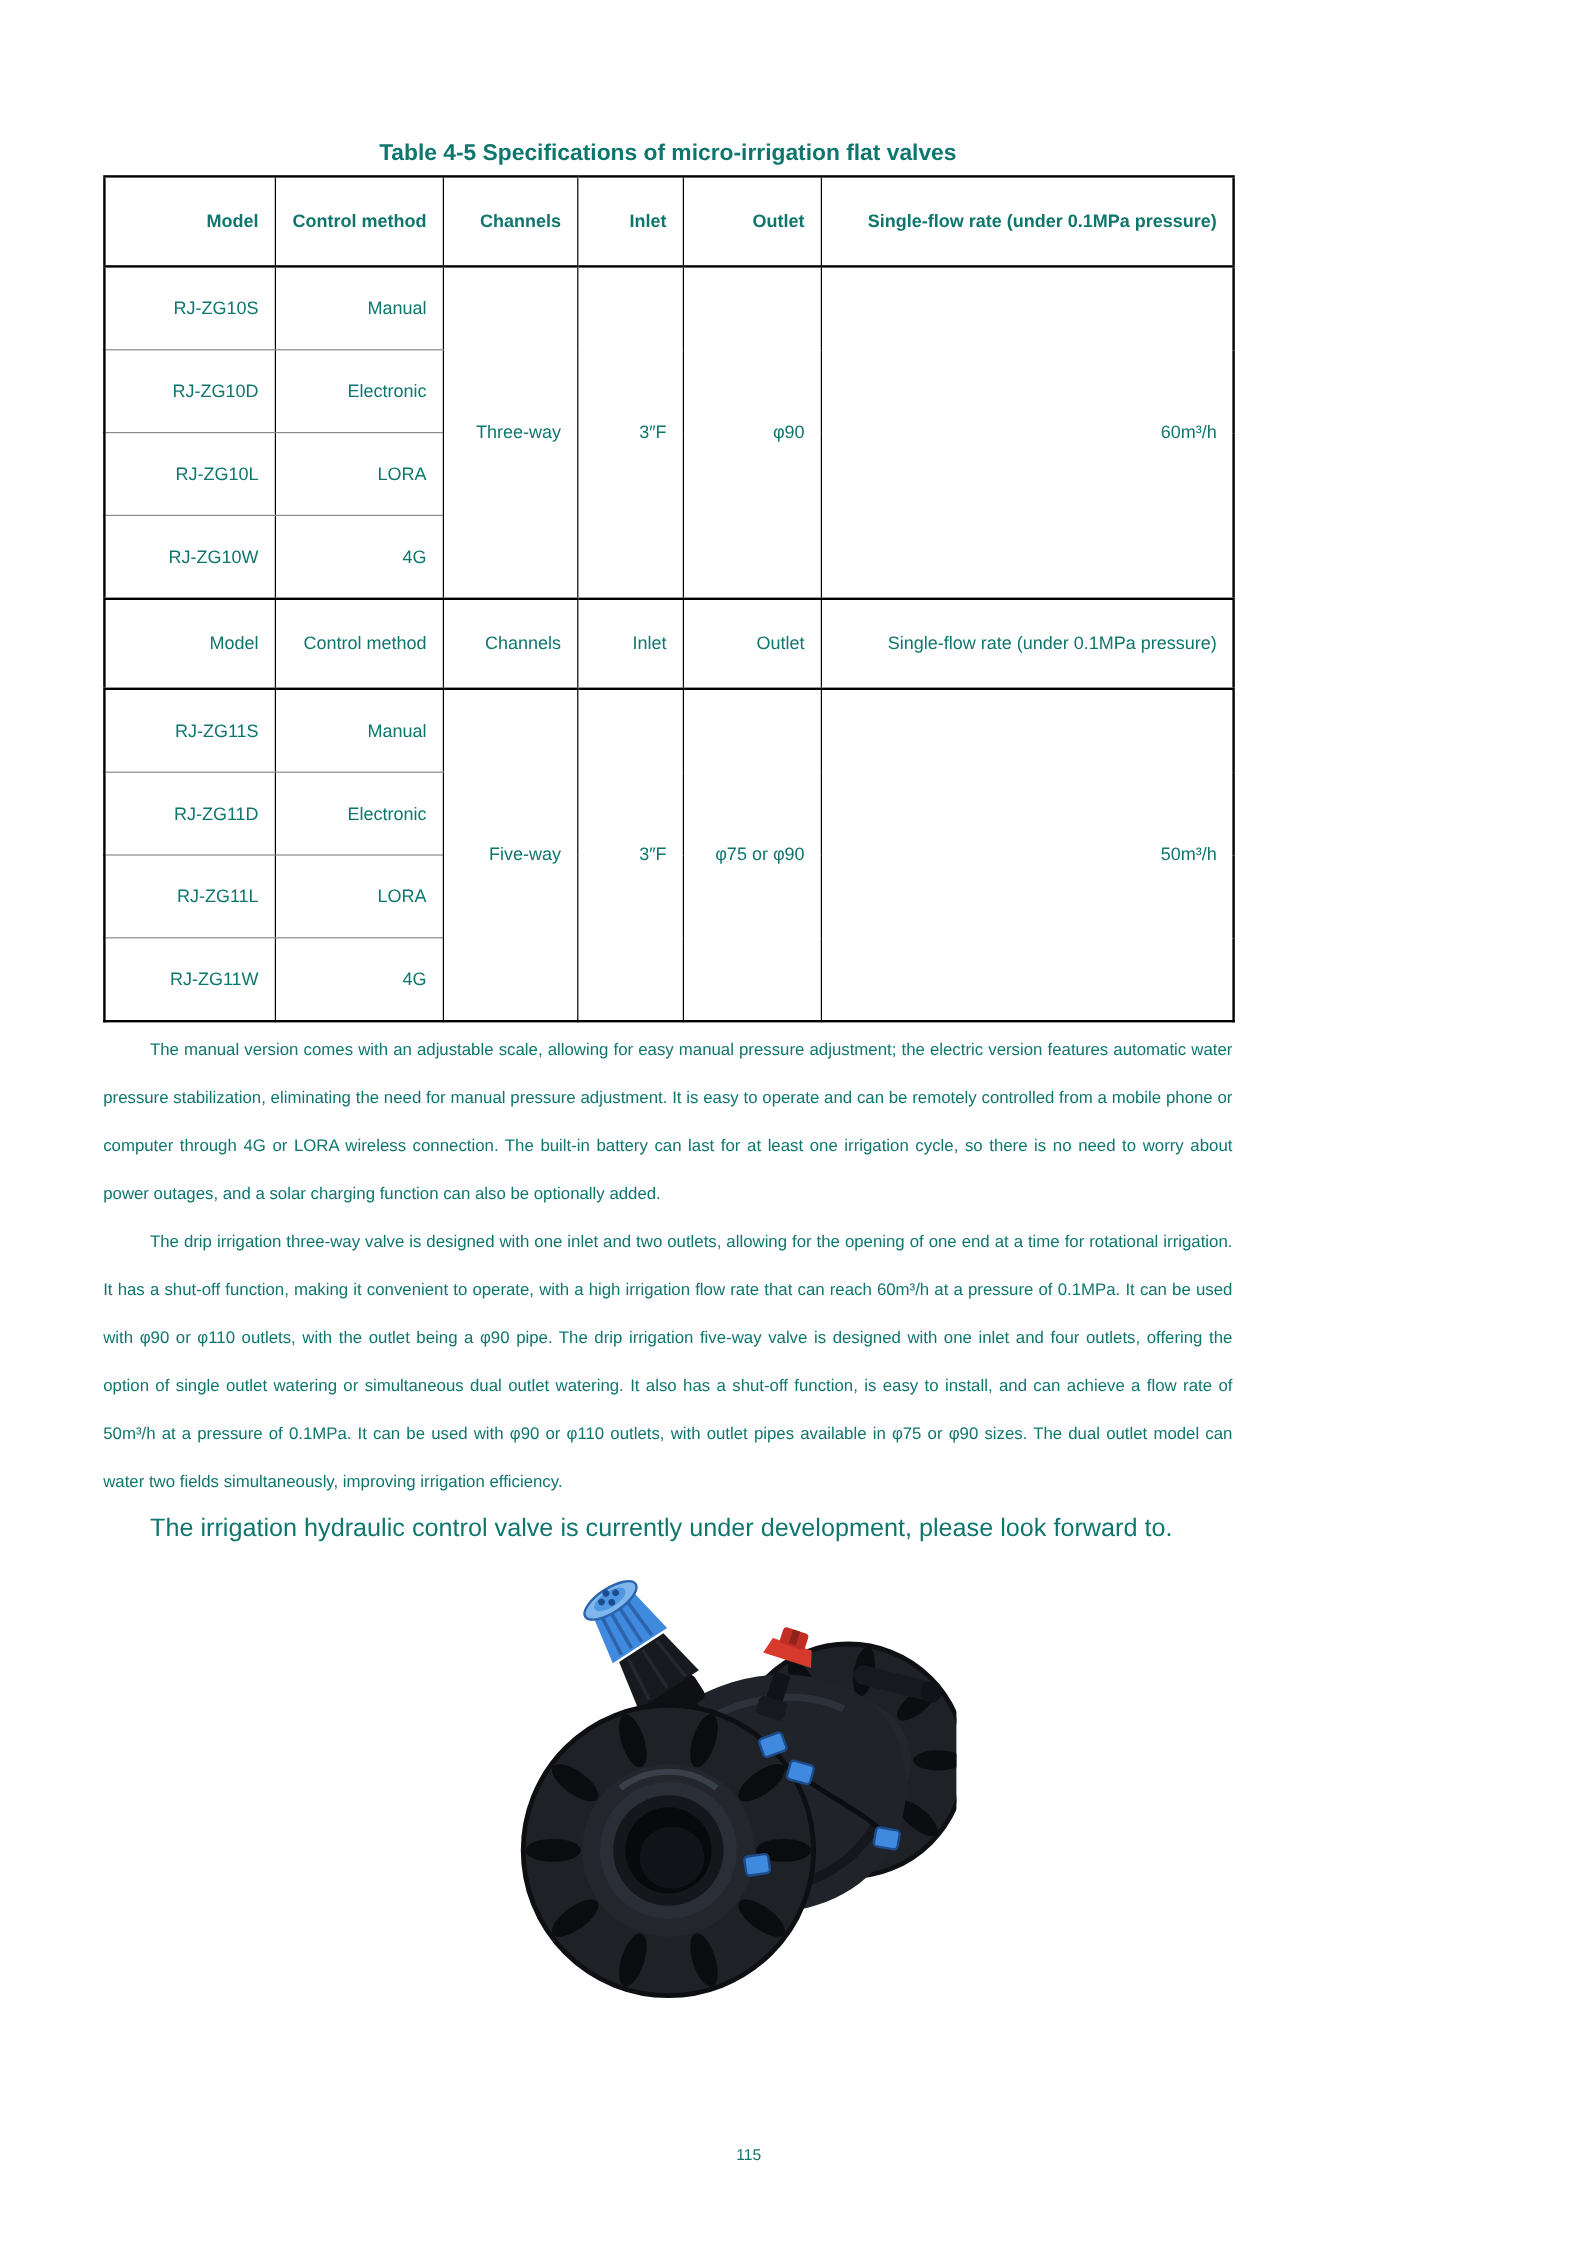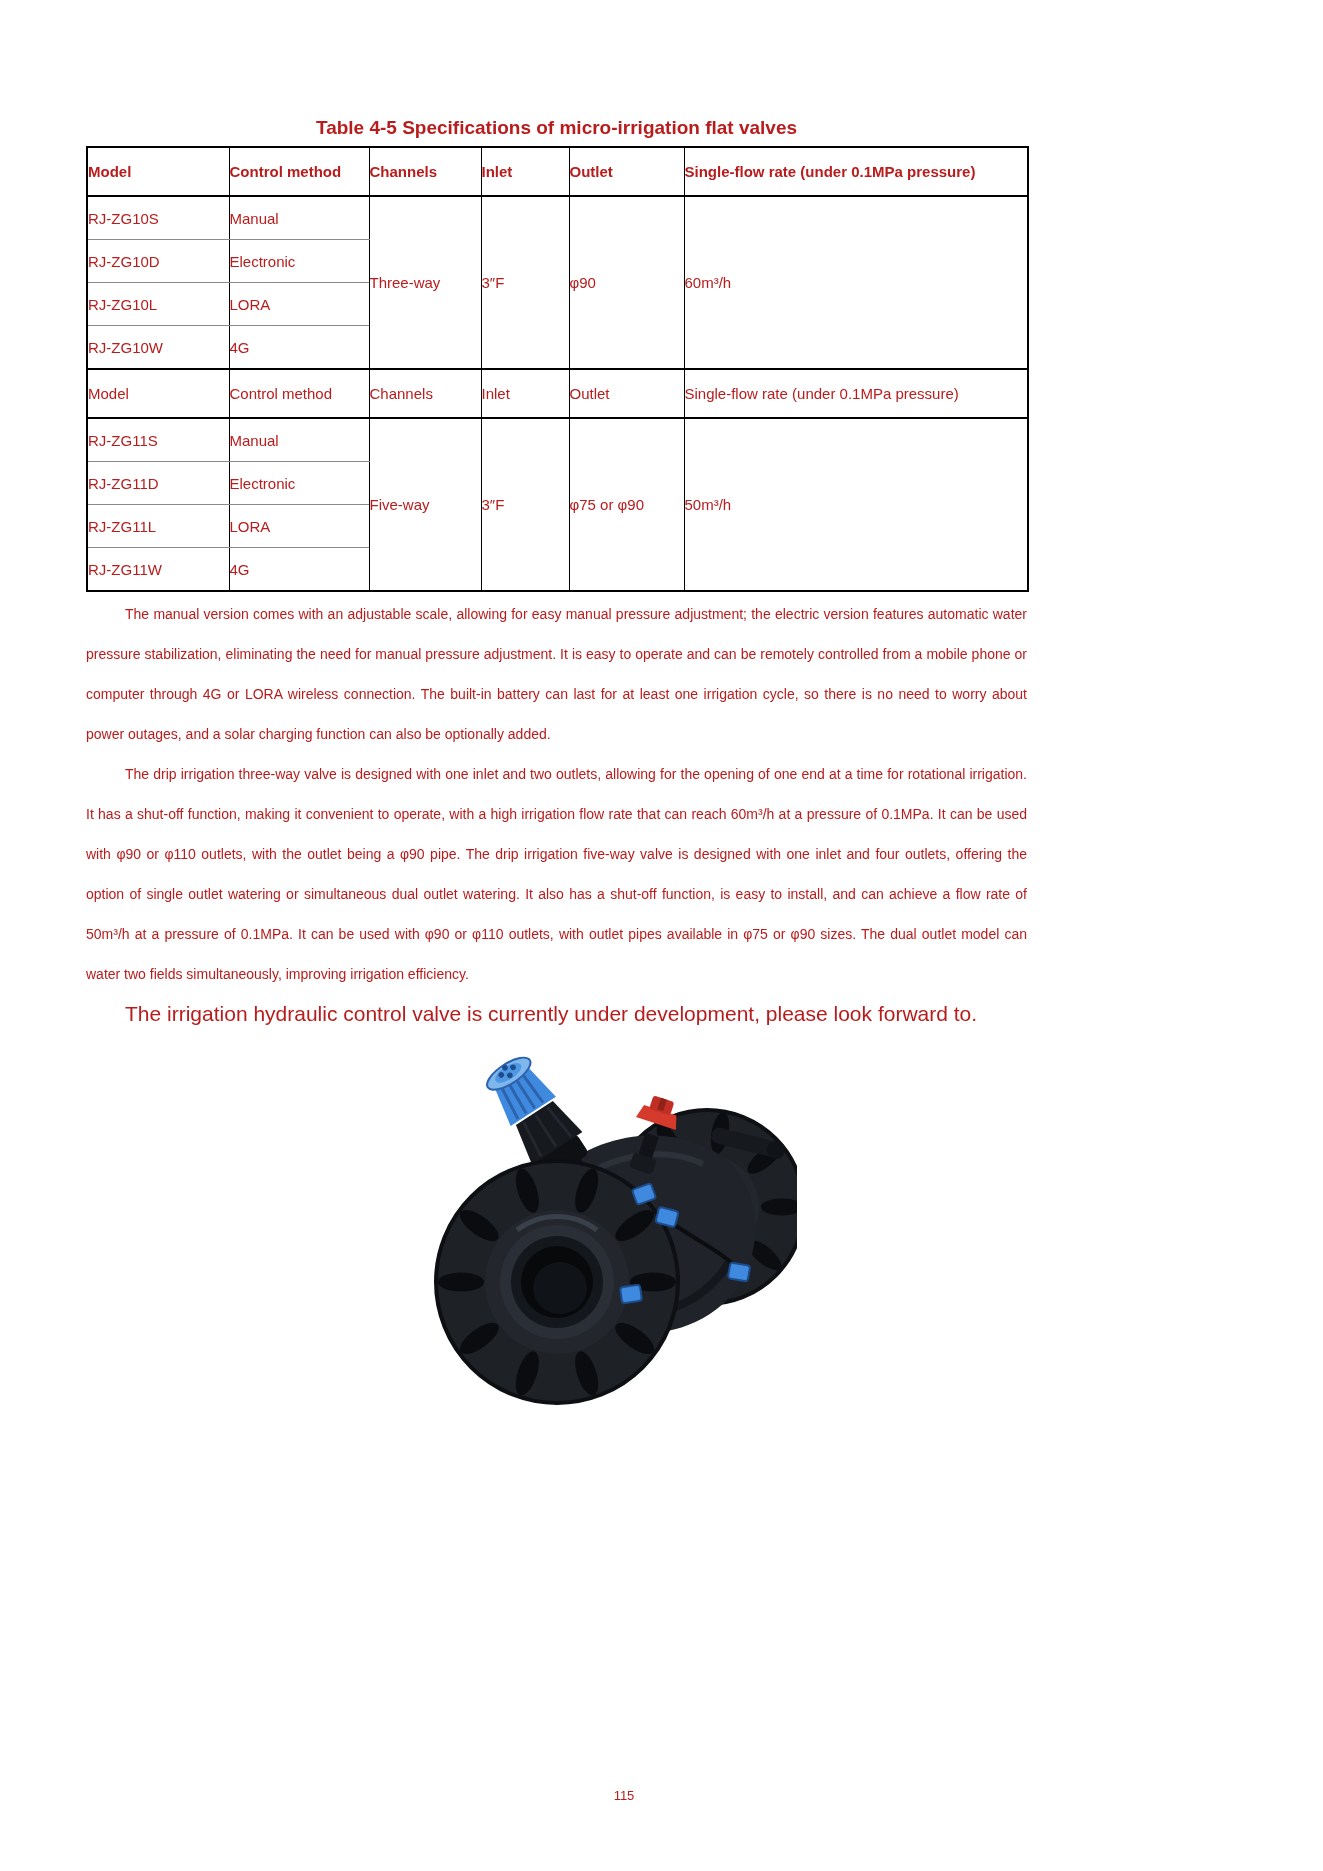--- a/index.html
+++ b/index.html
@@ -1,20 +1,20 @@
 <!DOCTYPE html>
 <html><head>
 <meta charset="utf-8">
 <style>
   html,body{margin:0;padding:0;background:#ffffff;}
   .page{
     position:relative;
     width:1248px;height:1871px;
     background:#ffffff;
-    color:#b91c1c;
+    color:#0f766e;
     font-family:"Liberation Sans", sans-serif;
     overflow:hidden;
   }
   .content{position:absolute;left:86px;top:0;width:941px;}
   .table-title{
     margin-top:116px;
     text-align:center;
     font-size:19px;font-weight:bold;
     line-height:24px;
   }
@@ -23,23 +23,23 @@
     width:941px;
     table-layout:fixed;
     margin-top:6px;
     border:2px solid #000;
   }
   table.spec td{
     border-top:1px solid #8a8a8a;
     border-bottom:1px solid #8a8a8a;
     border-left:1px solid #000;
     border-right:1px solid #000;
-    text-align:left;vertical-align:middle;
+    text-align:right;vertical-align:middle;
     font-size:15px;
-    padding:0;height:42px;
+    padding:13px;height:42px;
     overflow:hidden;white-space:nowrap;
   }
   table.spec tr.hdr td{
     height:47px;
     border-top:2px solid #000;
     border-bottom:2px solid #000;
   }
   table.spec tr.hdr.bold td{font-weight:bold;}
   .body-text{margin-top:2px;}
   .body-text p{

